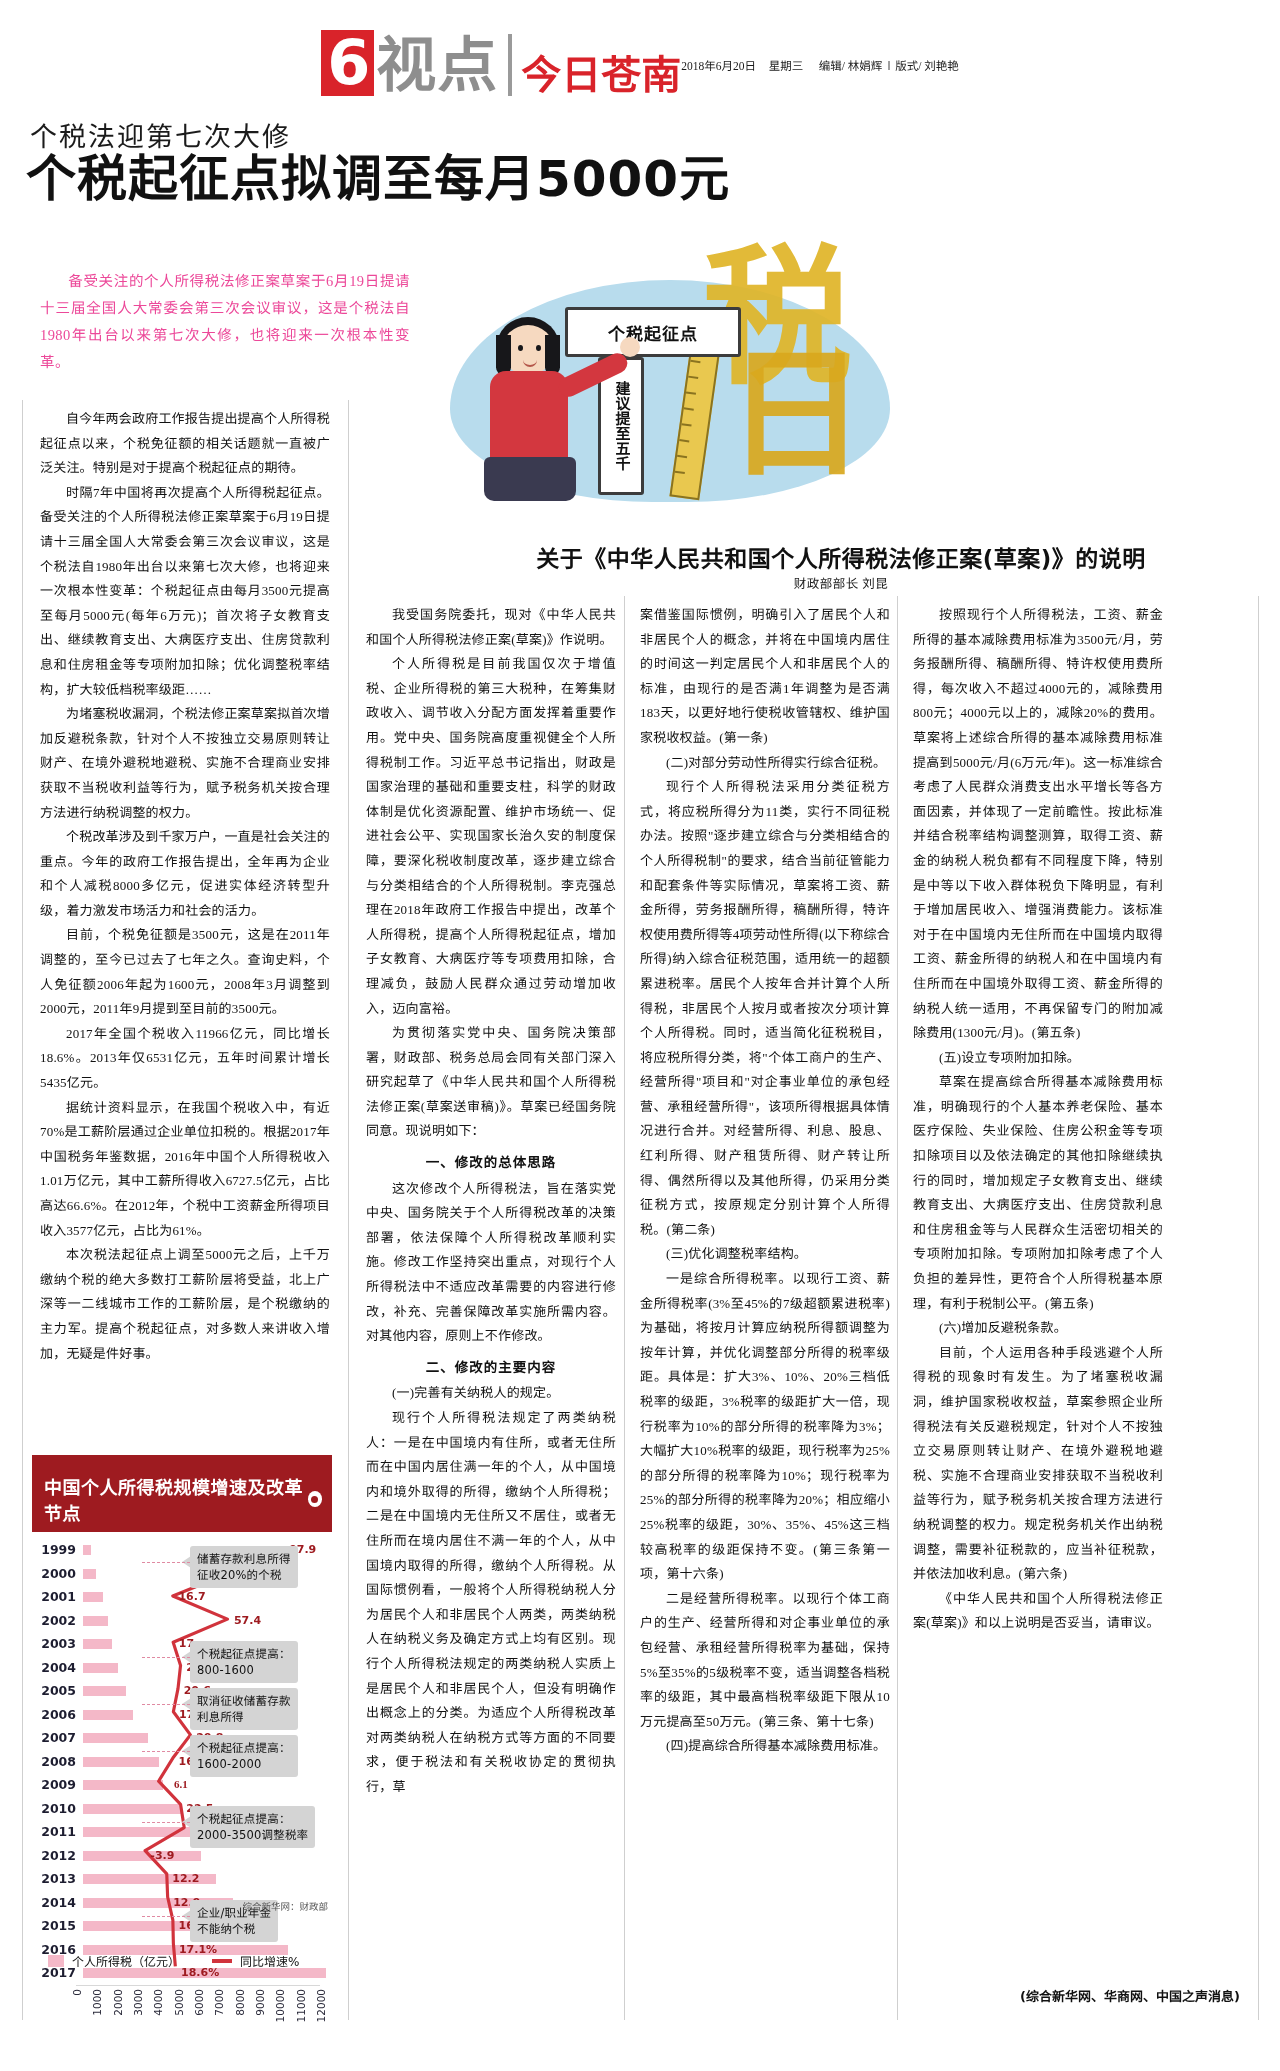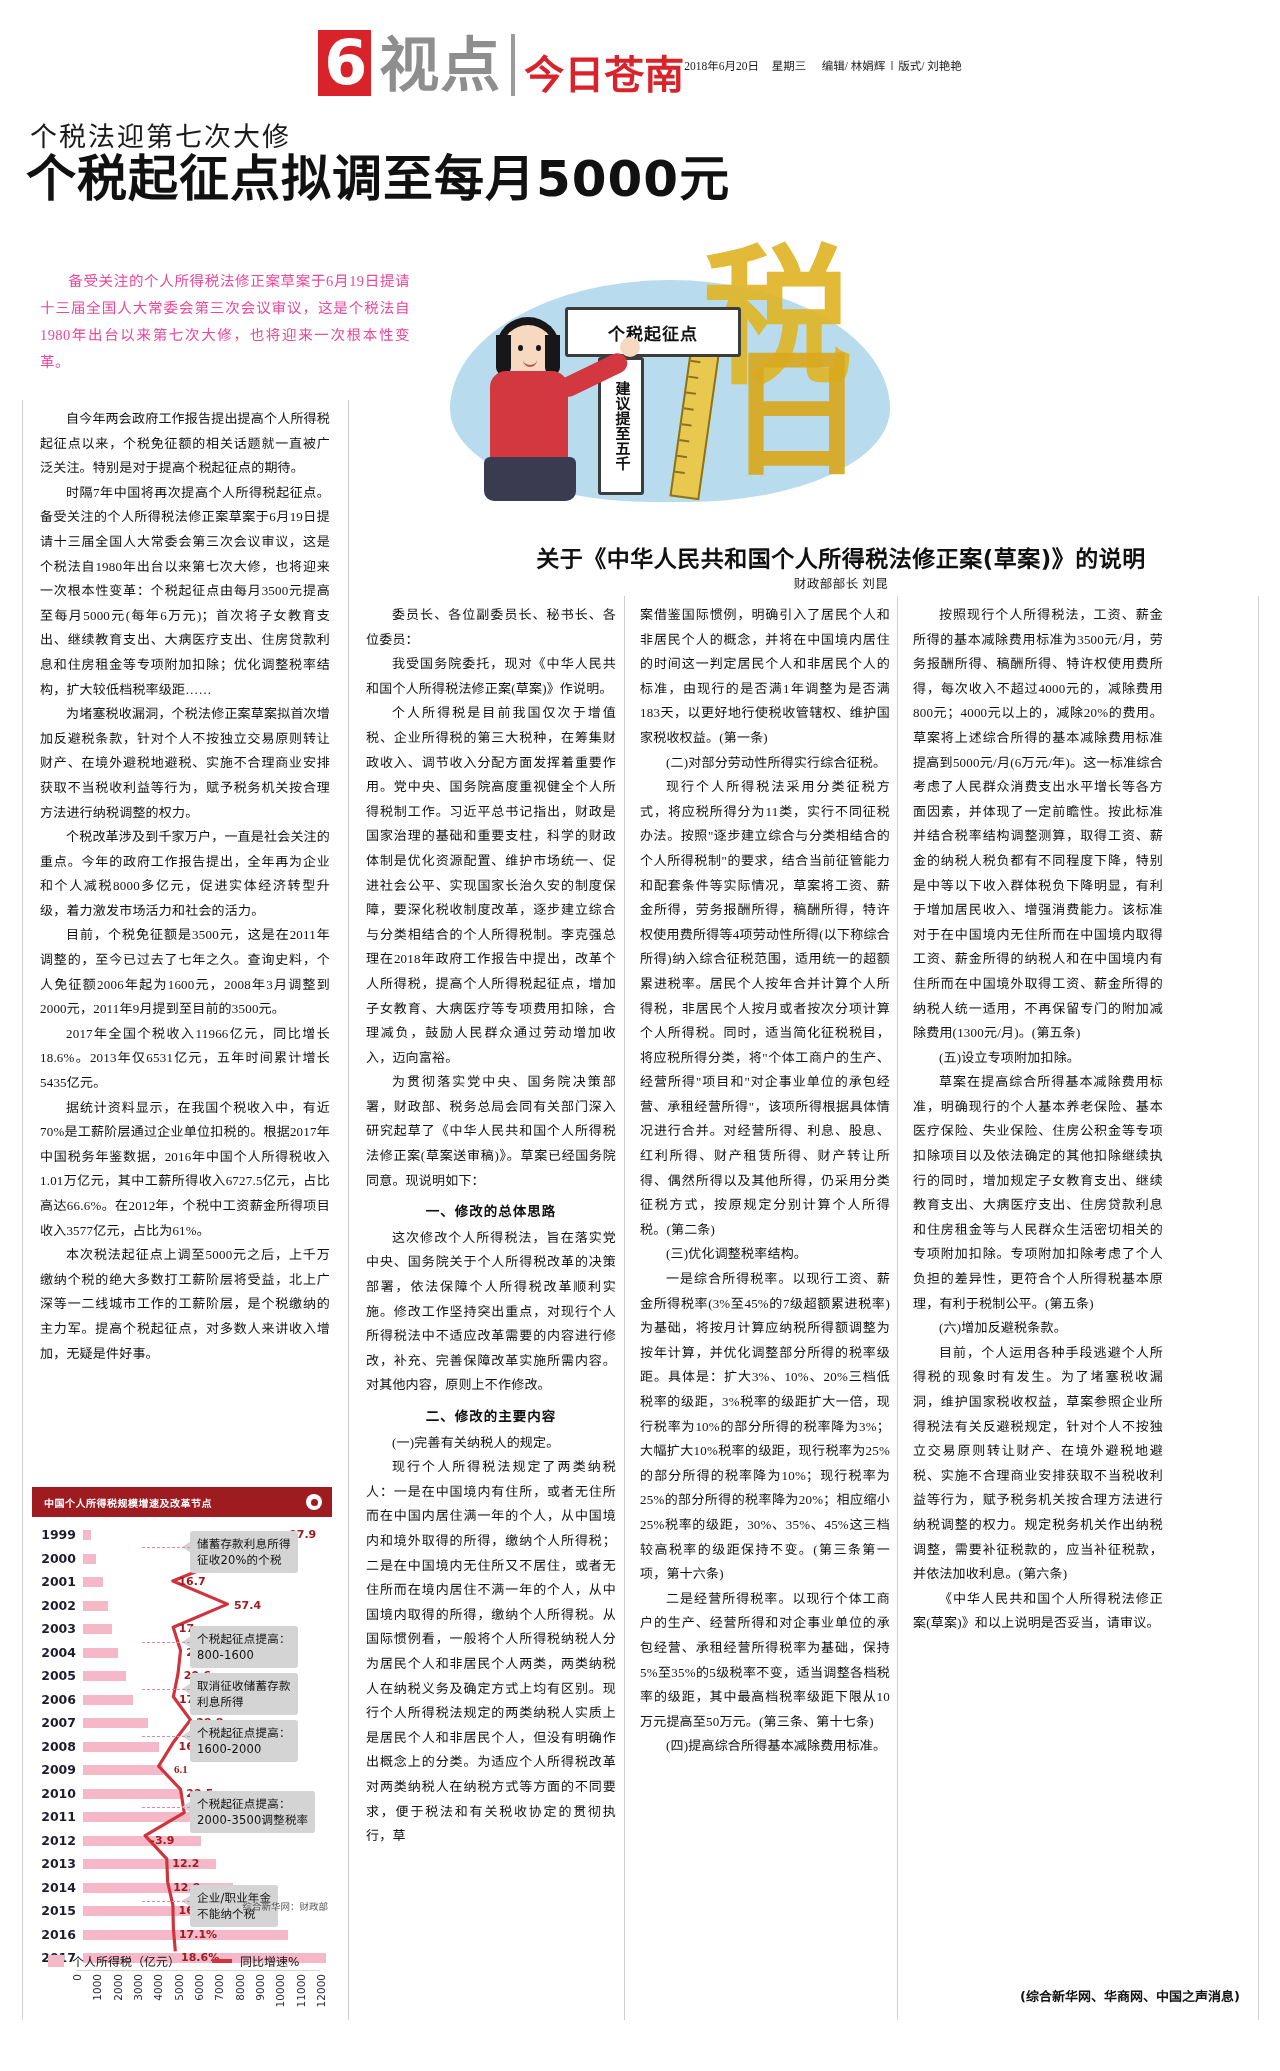--- a/index.html
+++ b/index.html
@@ -28,21 +28,21 @@
   .mast-6{
     background:#d9232a; color:#fff;
     font-family:"DejaVu Sans","Liberation Sans",sans-serif;
     font-weight:bold; font-size:62px; line-height:62px;
     padding:2px 6px 2px 6px; letter-spacing:-2px;
   }
   .mast-shidian{
     color:#8e8e8e;
     font-family:"DejaVu Sans","Liberation Sans",sans-serif;
     font-weight:bold; font-size:60px; line-height:62px;
-    letter-spacing:1px; padding-left:8px;
+    letter-spacing:1px; padding-left:2px;
   }
   .mast-rule{
     width:0; border-left:2px solid #9a9a9a; border-right:2px solid #9a9a9a;
     height:62px; margin:0 9px 0 10px;
   }
   .mast-right{display:flex; flex-direction:row; justify-content:flex-end;}
   .mast-title{
     color:#d9232a;
     font-family:"DejaVu Sans","Liberation Sans",sans-serif;
     font-weight:bold; font-size:40px; line-height:42px; letter-spacing:0px;
@@ -189,24 +189,23 @@
   #col-4{left:913px; top:596px; width:250px;}
 
   
   .chart{
     position:absolute; left:32px; top:1455px; width:300px; height:540px;
     background:#fff;
   }
   .chart-hd{
     background:#9e1b20; color:#fff;
     font-family:"DejaVu Sans","Liberation Sans",sans-serif;
-    font-weight:bold; font-size:10px; letter-spacing:.5px;
-    padding:7px 10px 7px 12px; display:flex; align-items:center;
+    font-weight:bold; font-size:18px; letter-spacing:.5px;
+    padding:18px 10px 7px 12px; display:flex; align-items:center;
     justify-content:space-between;
-    margin-top:32px;
   }
   .chart-hd .dot{
     width:16px; height:16px; border-radius:50%; background:#fff;
     display:flex; align-items:center; justify-content:center;
   }
   .chart-hd .dot i{width:7px;height:7px;border-radius:50%;background:#9e1b20;display:block;}
   .plot{position:relative; width:300px; height:440px; margin-top:6px;}
   .row{
     position:relative; height:23.5px; display:flex; align-items:center;
   }
@@ -344,21 +343,20 @@
     <p class="ind">时隔7年中国将再次提高个人所得税起征点。备受关注的个人所得税法修正案草案于6月19日提请十三届全国人大常委会第三次会议审议，这是个税法自1980年出台以来第七次大修，也将迎来一次根本性变革：个税起征点由每月3500元提高至每月5000元(每年6万元)；首次将子女教育支出、继续教育支出、大病医疗支出、住房贷款利息和住房租金等专项附加扣除；优化调整税率结构，扩大较低档税率级距……</p>
     <p class="ind">为堵塞税收漏洞，个税法修正案草案拟首次增加反避税条款，针对个人不按独立交易原则转让财产、在境外避税地避税、实施不合理商业安排获取不当税收利益等行为，赋予税务机关按合理方法进行纳税调整的权力。</p>
     <p class="ind">个税改革涉及到千家万户，一直是社会关注的重点。今年的政府工作报告提出，全年再为企业和个人减税8000多亿元，促进实体经济转型升级，着力激发市场活力和社会的活力。</p>
     <p class="ind">目前，个税免征额是3500元，这是在2011年调整的，至今已过去了七年之久。查询史料，个人免征额2006年起为1600元，2008年3月调整到2000元，2011年9月提到至目前的3500元。</p>
     <p class="ind">2017年全国个税收入11966亿元，同比增长18.6%。2013年仅6531亿元，五年时间累计增长5435亿元。</p>
     <p class="ind">据统计资料显示，在我国个税收入中，有近70%是工薪阶层通过企业单位扣税的。根据2017年中国税务年鉴数据，2016年中国个人所得税收入1.01万亿元，其中工薪所得收入6727.5亿元，占比高达66.6%。在2012年，个税中工资薪金所得项目收入3577亿元，占比为61%。</p>
     <p class="ind">本次税法起征点上调至5000元之后，上千万缴纳个税的绝大多数打工薪阶层将受益，北上广深等一二线城市工作的工薪阶层，是个税缴纳的主力军。提高个税起征点，对多数人来讲收入增加，无疑是件好事。</p>
   </div>
 
   <div class="col" id="col-2">
-    <p class="ind">委员长、各位副委员长、秘书长、各位委员：</p>
     <p class="ind">我受国务院委托，现对《中华人民共和国个人所得税法修正案(草案)》作说明。</p>
     <p class="ind">个人所得税是目前我国仅次于增值税、企业所得税的第三大税种，在筹集财政收入、调节收入分配方面发挥着重要作用。党中央、国务院高度重视健全个人所得税制工作。习近平总书记指出，财政是国家治理的基础和重要支柱，科学的财政体制是优化资源配置、维护市场统一、促进社会公平、实现国家长治久安的制度保障，要深化税收制度改革，逐步建立综合与分类相结合的个人所得税制。李克强总理在2018年政府工作报告中提出，改革个人所得税，提高个人所得税起征点，增加子女教育、大病医疗等专项费用扣除，合理减负，鼓励人民群众通过劳动增加收入，迈向富裕。</p>
     <p class="ind">为贯彻落实党中央、国务院决策部署，财政部、税务总局会同有关部门深入研究起草了《中华人民共和国个人所得税法修正案(草案送审稿)》。草案已经国务院同意。现说明如下：</p>
     <h4>一、修改的总体思路</h4>
     <p class="ind">这次修改个人所得税法，旨在落实党中央、国务院关于个人所得税改革的决策部署，依法保障个人所得税改革顺利实施。修改工作坚持突出重点，对现行个人所得税法中不适应改革需要的内容进行修改，补充、完善保障改革实施所需内容。对其他内容，原则上不作修改。</p>
     <h4>二、修改的主要内容</h4>
     <p class="ind">(一)完善有关纳税人的规定。</p>
     <p class="ind">现行个人所得税法规定了两类纳税人：一是在中国境内有住所，或者无住所而在中国内居住满一年的个人，从中国境内和境外取得的所得，缴纳个人所得税；二是在中国境内无住所又不居住，或者无住所而在境内居住不满一年的个人，从中国境内取得的所得，缴纳个人所得税。从国际惯例看，一般将个人所得税纳税人分为居民个人和非居民个人两类，两类纳税人在纳税义务及确定方式上均有区别。现行个人所得税法规定的两类纳税人实质上是居民个人和非居民个人，但没有明确作出概念上的分类。为适应个人所得税改革对两类纳税人在纳税方式等方面的不同要求，便于税法和有关税收协定的贯彻执行，草</p>
   </div>
 

